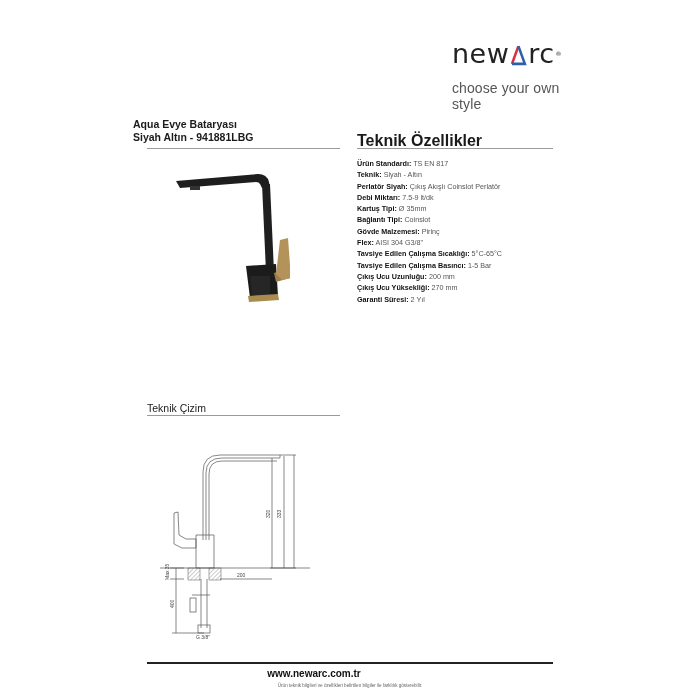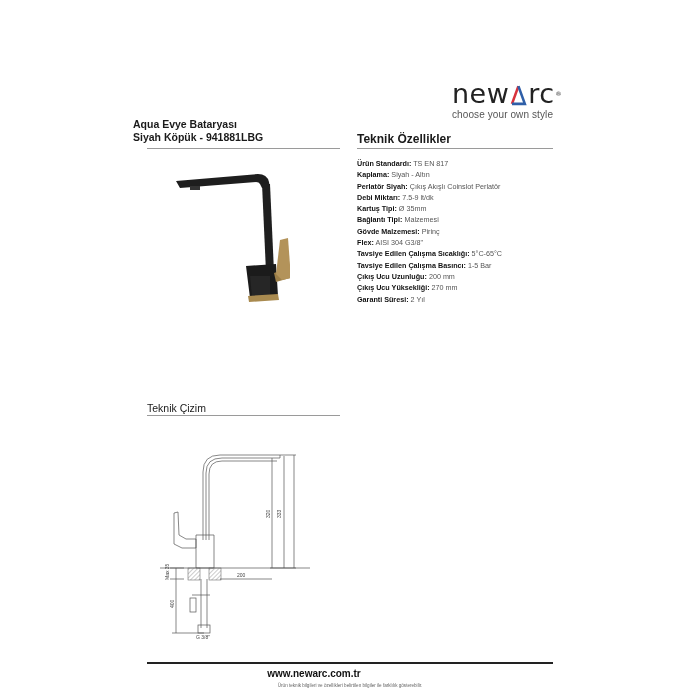--- a/index.html
+++ b/index.html
@@ -3,29 +3,29 @@
   <meta charset="utf-8">
   <style>
     html, body { margin: 0; padding: 0; background: #ffffff; }
     body { width: 700px; height: 700px; position: relative; overflow: hidden;
            font-family: "Liberation Sans", "DejaVu Sans", sans-serif; color: #1a1a1a; }
     .abs { position: absolute; }
 
     
     .logo { left: 452px; top: 36px; width: 110px; }
     .logo-word { font-family: "DejaVu Sans", sans-serif; font-size: 27px; letter-spacing: 0.5px;
-                 color: #222; line-height: 28px; display: flex; align-items: flex-end; margin-top: 40px; }
+                 color: #222; line-height: 28px; display: flex; align-items: flex-end; }
     .logo-word .tri { display: inline-block; width: 17px; height: 22px; margin: 0 1px 2px 1px; }
     .logo-word sup { font-size: 6px; margin-left: 1px; align-self: flex-start; margin-top: 4px; }
-    .logo-tag { font-size: 10px; color: #555; margin-top: 1px; letter-spacing: 0.1px; }
+    .logo-tag { font-size: 14px; color: #555; margin-top: 12px; letter-spacing: 0.1px; }
 
     
     .prod-title { left: 133px; top: 118px; font-size: 10.5px; font-weight: bold; line-height: 13px; }
     .rule-left  { left: 147px; top: 148px; width: 193px; height: 1px; background: #9a9a9a; }
-    .specs-title { left: 357px; top: 132px; font-size: 12px; font-weight: bold; }
+    .specs-title { left: 357px; top: 132px; font-size: 16px; font-weight: bold; }
     .rule-right { left: 357px; top: 148px; width: 196px; height: 1px; background: #9a9a9a; }
 
     .specs { left: 357px; top: 158px; width: 200px; font-size: 7.2px; line-height: 11.3px; }
     .spec-row { white-space: nowrap; }
     .spec-row b { font-weight: bold; color: #111; }
     .spec-row span.v { color: #555; }
 
     .draw-title { left: 147px; top: 402px; font-size: 10.5px; font-weight: normal; }
     .rule-draw { left: 147px; top: 415px; width: 193px; height: 1px; background: #9a9a9a; }
 
@@ -49,21 +49,21 @@
       <path d="M8.5 2 L15 20 L2 20" stroke="#2f5fa8" stroke-width="2.6" fill="none" stroke-linejoin="miter"></path>
     </svg>
     <span>rc</span>
     <sup>®</sup>
   </div>
   <div class="logo-tag">choose your own style</div>
 </div>
 
 <div class="abs prod-title">
   <div>Aqua Evye Bataryası</div>
-  <div>Siyah Köpük - 941881LBG</div>
+  <div>Siyah Altın - 941881LBG</div>
 </div>
 <div class="abs rule-left"></div>
 
 <svg class="abs faucet" width="120" height="140" viewBox="0 0 120 140">
 
   <path d="M6 13 L88 6 Q97 6 99 14 L100 20 L92 20 L90 16 Q89 14 86 14 L10 20 Z" fill="#1e1e1e"></path>
   <rect x="20" y="18" width="10" height="4" fill="#333"></rect>
 
   <path d="M92 16 L100 16 L104 104 L96 104 Z" fill="#1f1f1f"></path>
 
@@ -73,25 +73,25 @@
   <path d="M78 128 L108 126 L109 132 L79 134 Z" fill="#a98a4f"></path>
 
   <path d="M104 105 L118 100 L120 110 L106 114 Z" fill="#9c7f48"></path>
   <path d="M116 72 L124 70 L127 110 L118 112 L112 106 Z" fill="#b3935a" transform="translate(-6,0)"></path>
 </svg>
 
 <div class="abs specs-title">Teknik Özellikler</div>
 <div class="abs rule-right"></div>
 <div class="abs specs">
   <div class="spec-row"><b>Ürün Standardı:</b> <span class="v">TS EN 817</span></div>
-  <div class="spec-row"><b>Kaplama:</b> <span class="v">Siyah - Altın</span></div>
+  <div class="spec-row"><b>Teknik:</b> <span class="v">Siyah - Altın</span></div>
   <div class="spec-row"><b>Perlatör Siyah:</b> <span class="v">Çıkış Akışlı Coinslot Perlatör</span></div>
   <div class="spec-row"><b>Debi Miktarı:</b> <span class="v">7.5-9 lt/dk</span></div>
   <div class="spec-row"><b>Kartuş Tipi:</b> <span class="v">Ø 35mm</span></div>
-  <div class="spec-row"><b>Bağlantı Tipi:</b> <span class="v">Malzemesi</span></div>
+  <div class="spec-row"><b>Bağlantı Tipi:</b> <span class="v">Coinslot</span></div>
   <div class="spec-row"><b>Gövde Malzemesi:</b> <span class="v">Pirinç</span></div>
   <div class="spec-row"><b>Flex:</b> <span class="v">AISI 304 G3/8"</span></div>
   <div class="spec-row"><b>Tavsiye Edilen Çalışma Sıcaklığı:</b> <span class="v">5°C-65°C</span></div>
   <div class="spec-row"><b>Tavsiye Edilen Çalışma Basıncı:</b> <span class="v">1-5 Bar</span></div>
   <div class="spec-row"><b>Çıkış Ucu Uzunluğu:</b> <span class="v">200 mm</span></div>
   <div class="spec-row"><b>Çıkış Ucu Yüksekliği:</b> <span class="v">270 mm</span></div>
   <div class="spec-row"><b>Garanti Süresi:</b> <span class="v">2 Yıl</span></div>
 </div>
 
 <div class="abs draw-title">Teknik Çizim</div>

